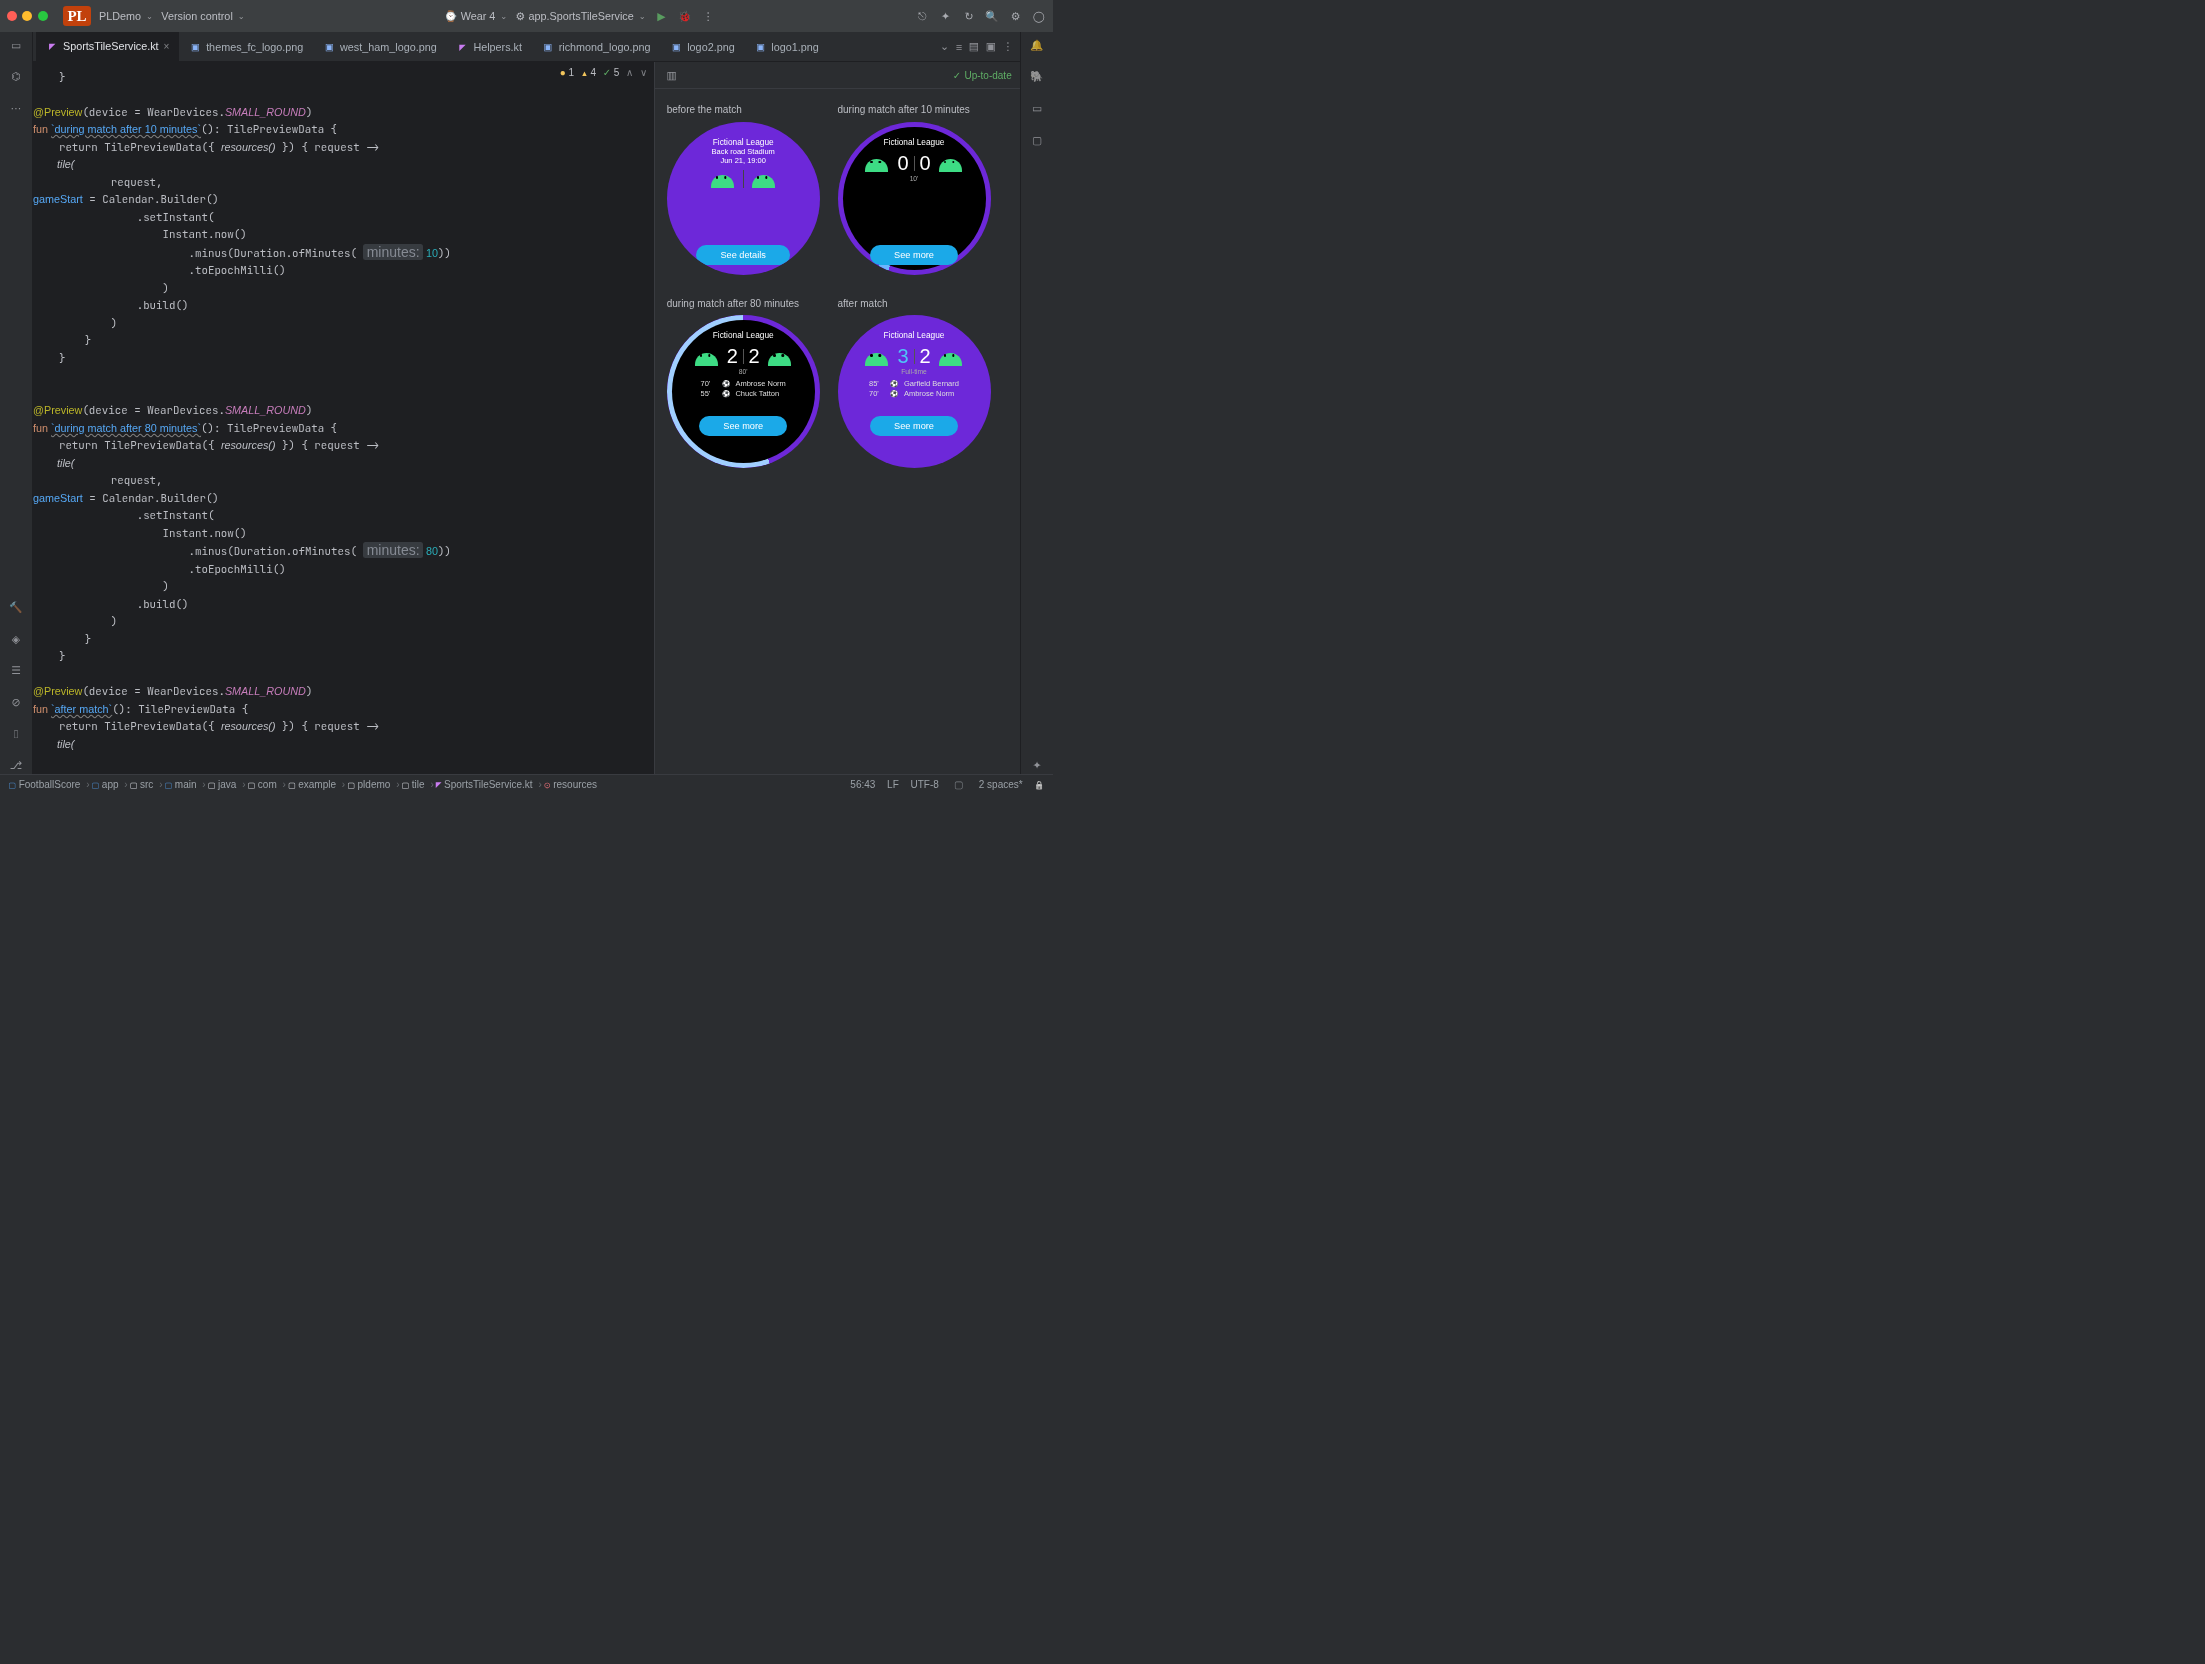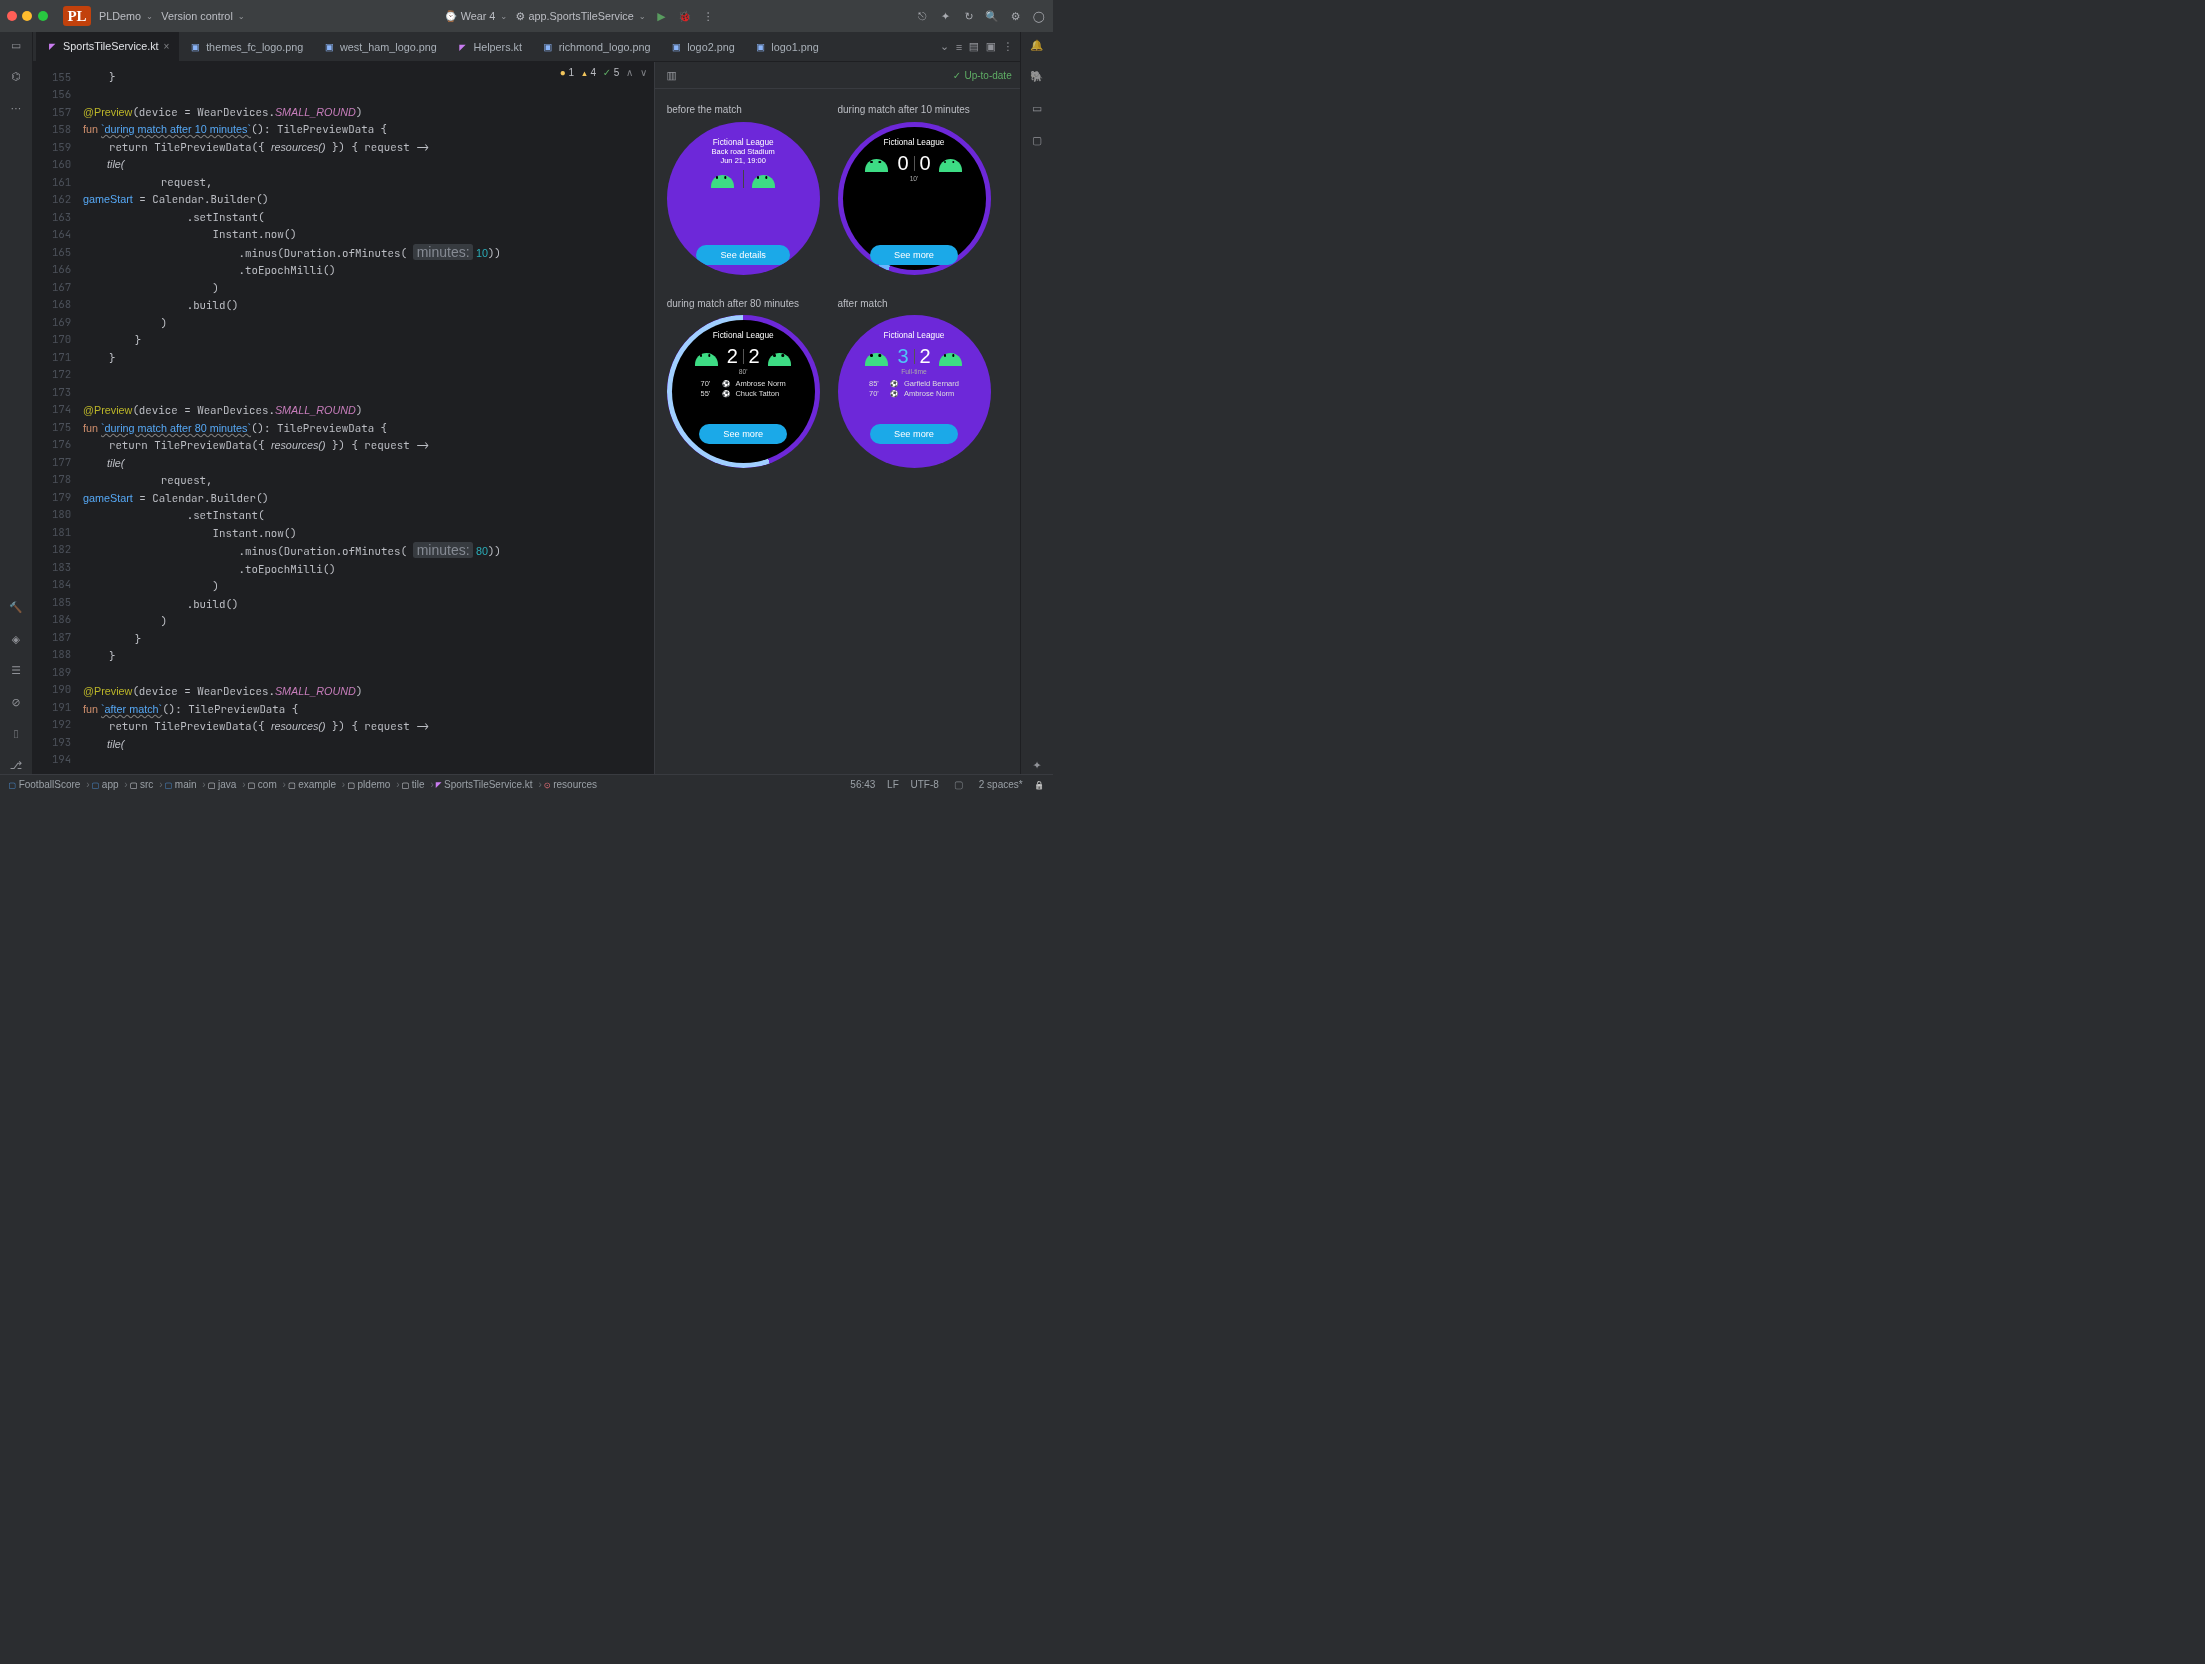--- a/index.html
+++ b/index.html
@@ -53,21 +53,21 @@
 .watch .league{font-size:8.3px; margin-top:15px; font-weight:500;}
 .watch .stadium{font-size:7.5px;}
 .watch .date{font-size:7.5px;}
 .watch .score-row{display:flex; align-items:center; gap:6.7px; margin-top:5px;}
 .android{width:27px; height:18.3px; position:relative;}
 .android::before{content:""; position:absolute; width:23px; height:13.3px; background:#3ddc84; border-radius:11.7px 11.7px 0 0; bottom:0; left:1.7px;}
 .android::after{content:""; position:absolute; width:2.5px; height:2.5px; background:#000; border-radius:50%; top:6.7px; left:6.7px; box-shadow:8.3px 0 0 #000;}
 .watch .scores{font-size:20px; font-weight:300; display:flex; gap:5px; align-items:center;}
 .watch .scores .div{width:0.8px; height:15px; background:#555;}
 .watch .sub{font-size:6.7px; color:#aaa;}
-.see-btn{background:#1ba9e8; color:#fff; border:none; border-radius:15px; padding:5px 24px; font-size:9.2px; margin-top:24px; cursor:pointer;}
+.see-btn{background:#1ba9e8; color:#fff; border:none; border-radius:15px; padding:5px 24px; font-size:9.2px; margin-top:16px; cursor:pointer;}
 .goals{font-size:7.5px; color:#ddd; margin-top:3.3px; line-height:10.8px;}
 .goals .gline{display:flex; gap:5px; align-items:center;}
 .goals .min{width:16.6px; }
 .goals .ball::before{content:"⚽"; font-size:6.7px;}
 .prog-arc{position:absolute; inset:0; border-radius:50%;}
 .arc-10{background:conic-gradient(from 200deg,#6cb5ff 0 8deg, transparent 8deg);}
 .arc-80{background:conic-gradient(from 160deg,#a0cfff 0 200deg, transparent 200deg);}
 .arc-mask{position:absolute; inset:5px; background:#000; border-radius:50%;}
 .score-blue{color:#4fc3f7;}
 .statusbar{height:20px; background:#2b2d30; border-top:0.8px solid #393b40; display:flex; align-items:center; padding:0 8.3px; font-size:10px; color:#9aa0a6; gap:8.3px;}
@@ -159,61 +159,20 @@
         <span class="te-ic">⌄</span>
         <span class="te-ic">≡</span>
         <span class="te-ic">▤</span>
         <span class="te-ic">▣</span>
         <span class="te-ic">⋮</span>
       </div>
     </div>
 
     <div class="split">
       <div class="editor">
-        <div class="gutter" id="gutter">155
-156
-157
-158
-159
-160
-161
-162
-163
-164
-165
-166
-167
-168
-169
-170
-171
-172
-173
-174
-175
-176
-177
-178
-179
-180
-181
-182
-183
-184
-185
-186
-187
-188
-189
-190
-191
-192
-193
-194
-</div>
         <div class="code" id="code">    }
 
 <span class="k-ann">@Preview</span>(device = WearDevices.<span class="k-id k-it">SMALL_ROUND</span>)
 <span class="k-kw">fun </span><span class="fn-name">`during match after 10 minutes`</span>(): TilePreviewData {
     return TilePreviewData({ <span class="k-it">resources()</span> }) { request -&gt;
 <span class="k-it">        tile(</span>
             request,
 <span class="k-param">gameStart</span> = Calendar.Builder()
                 .setInstant(
                     Instant.now()

